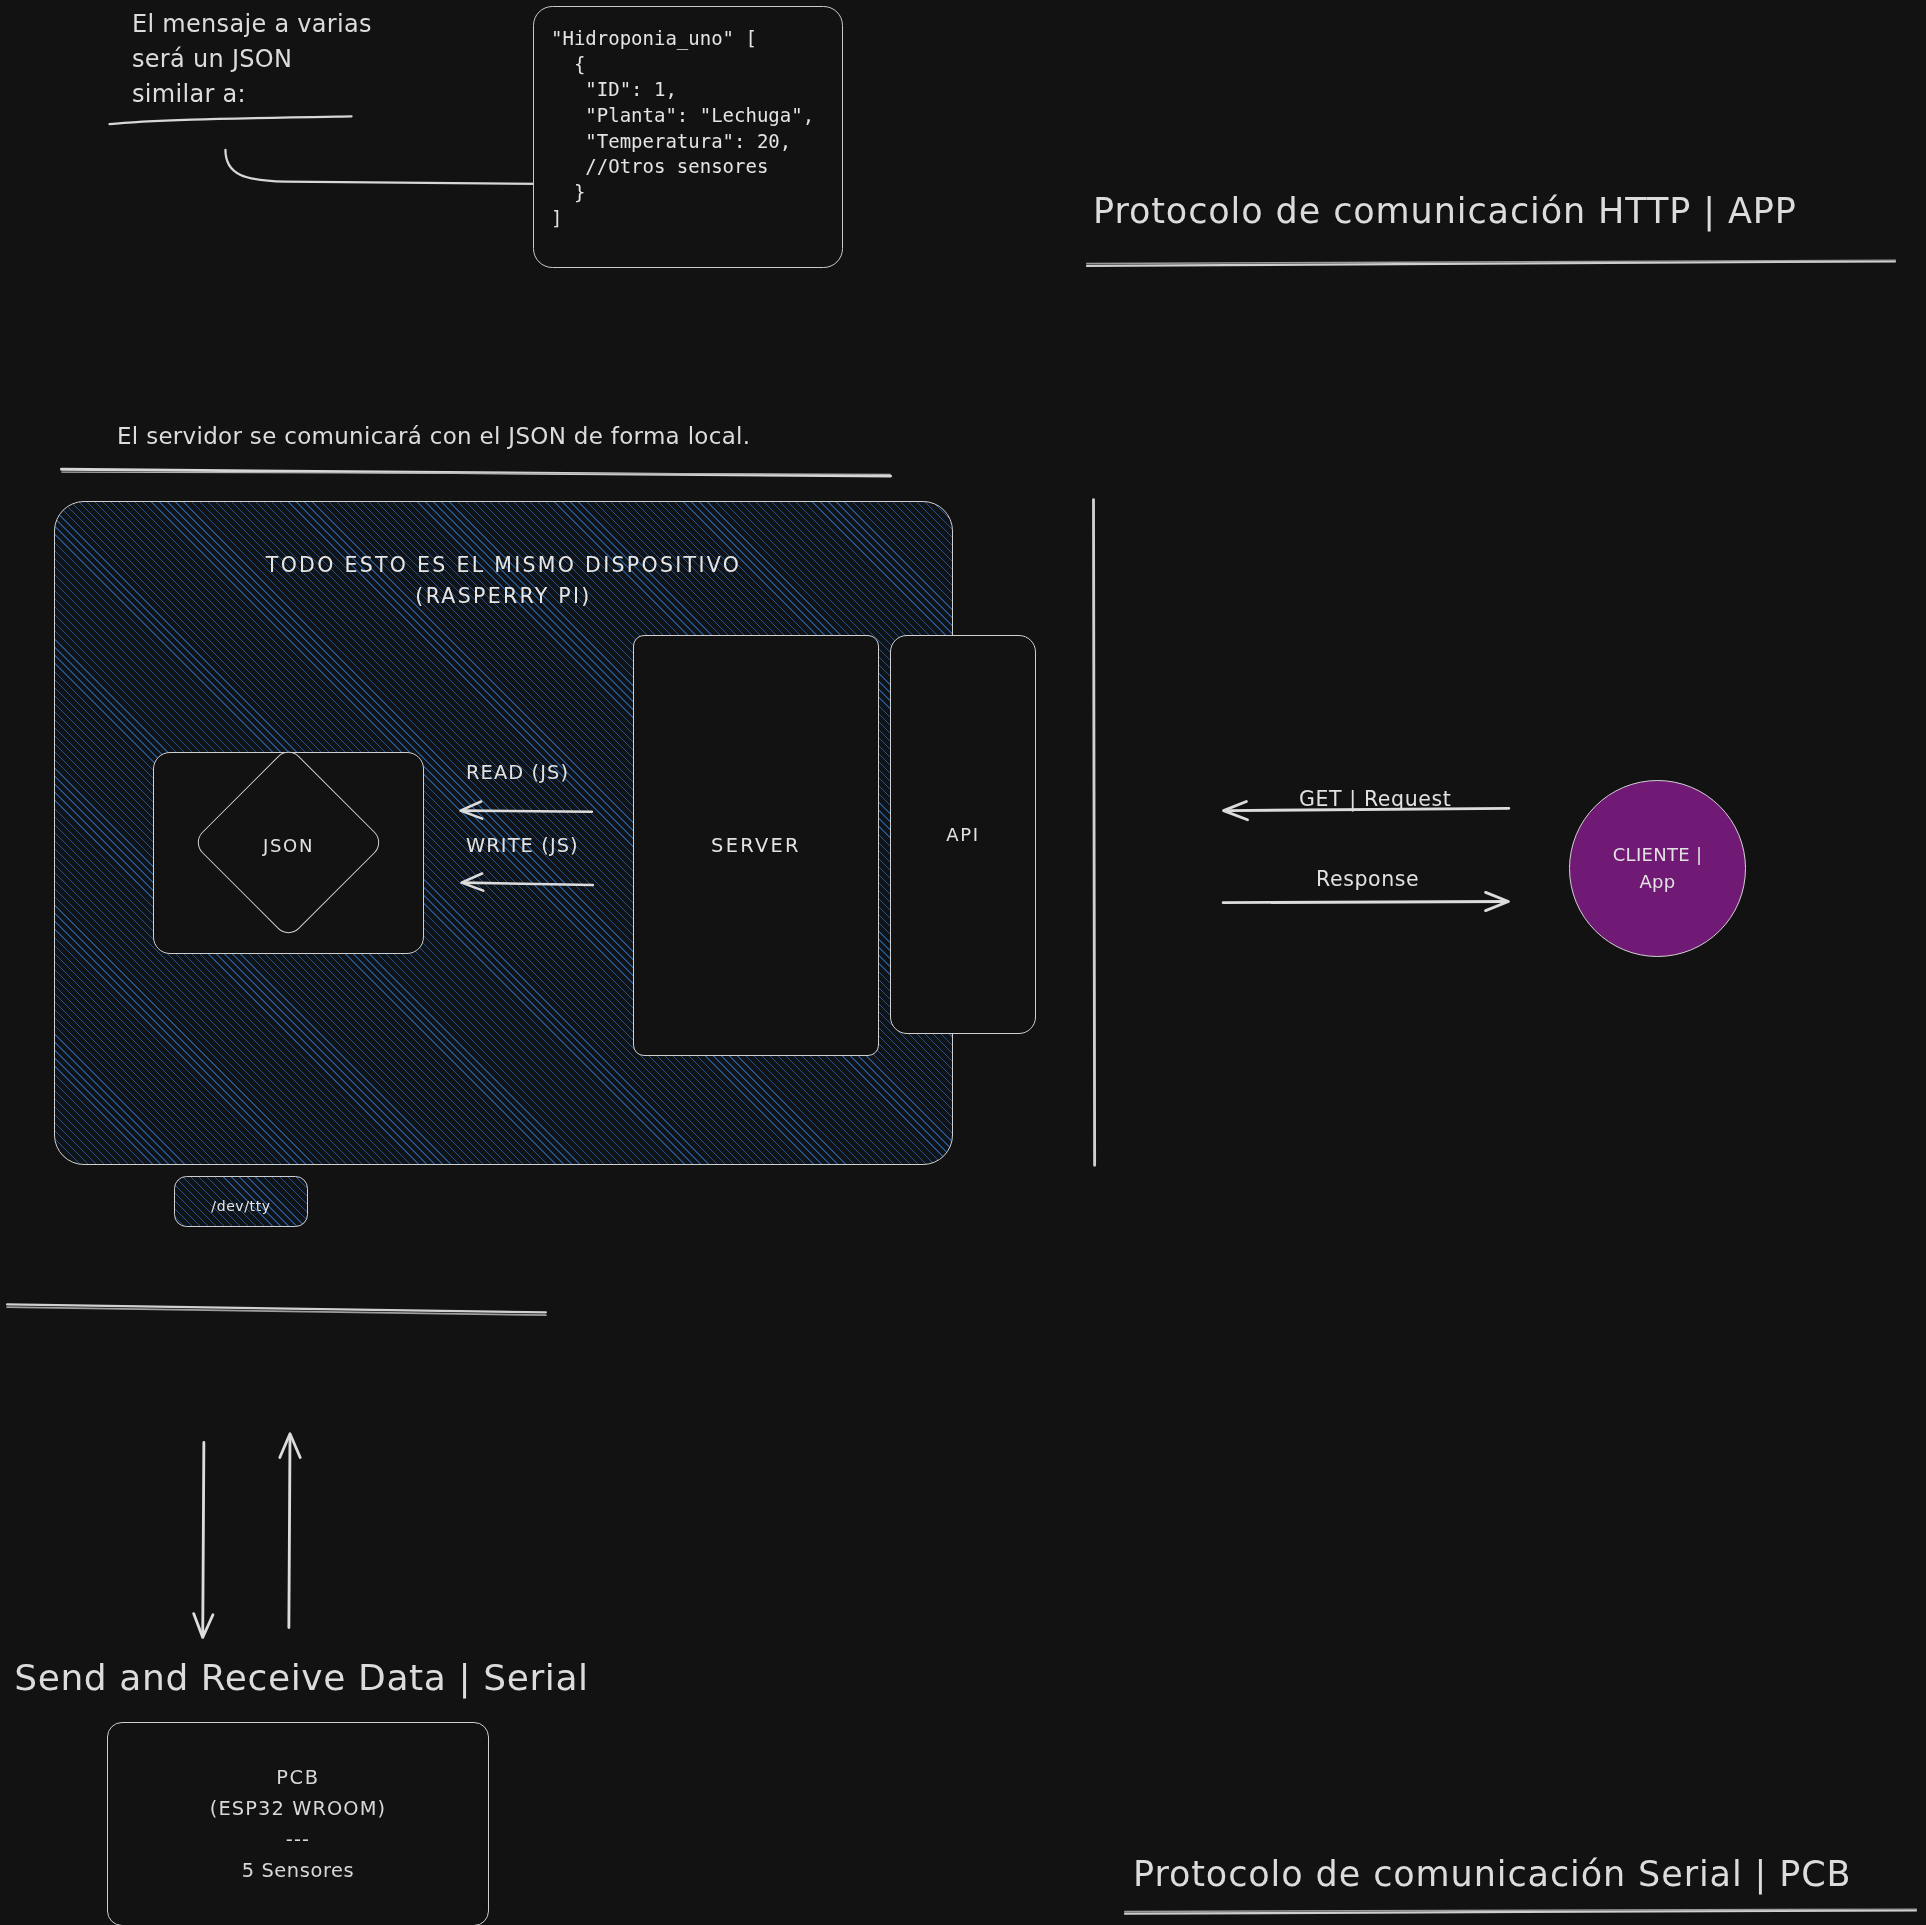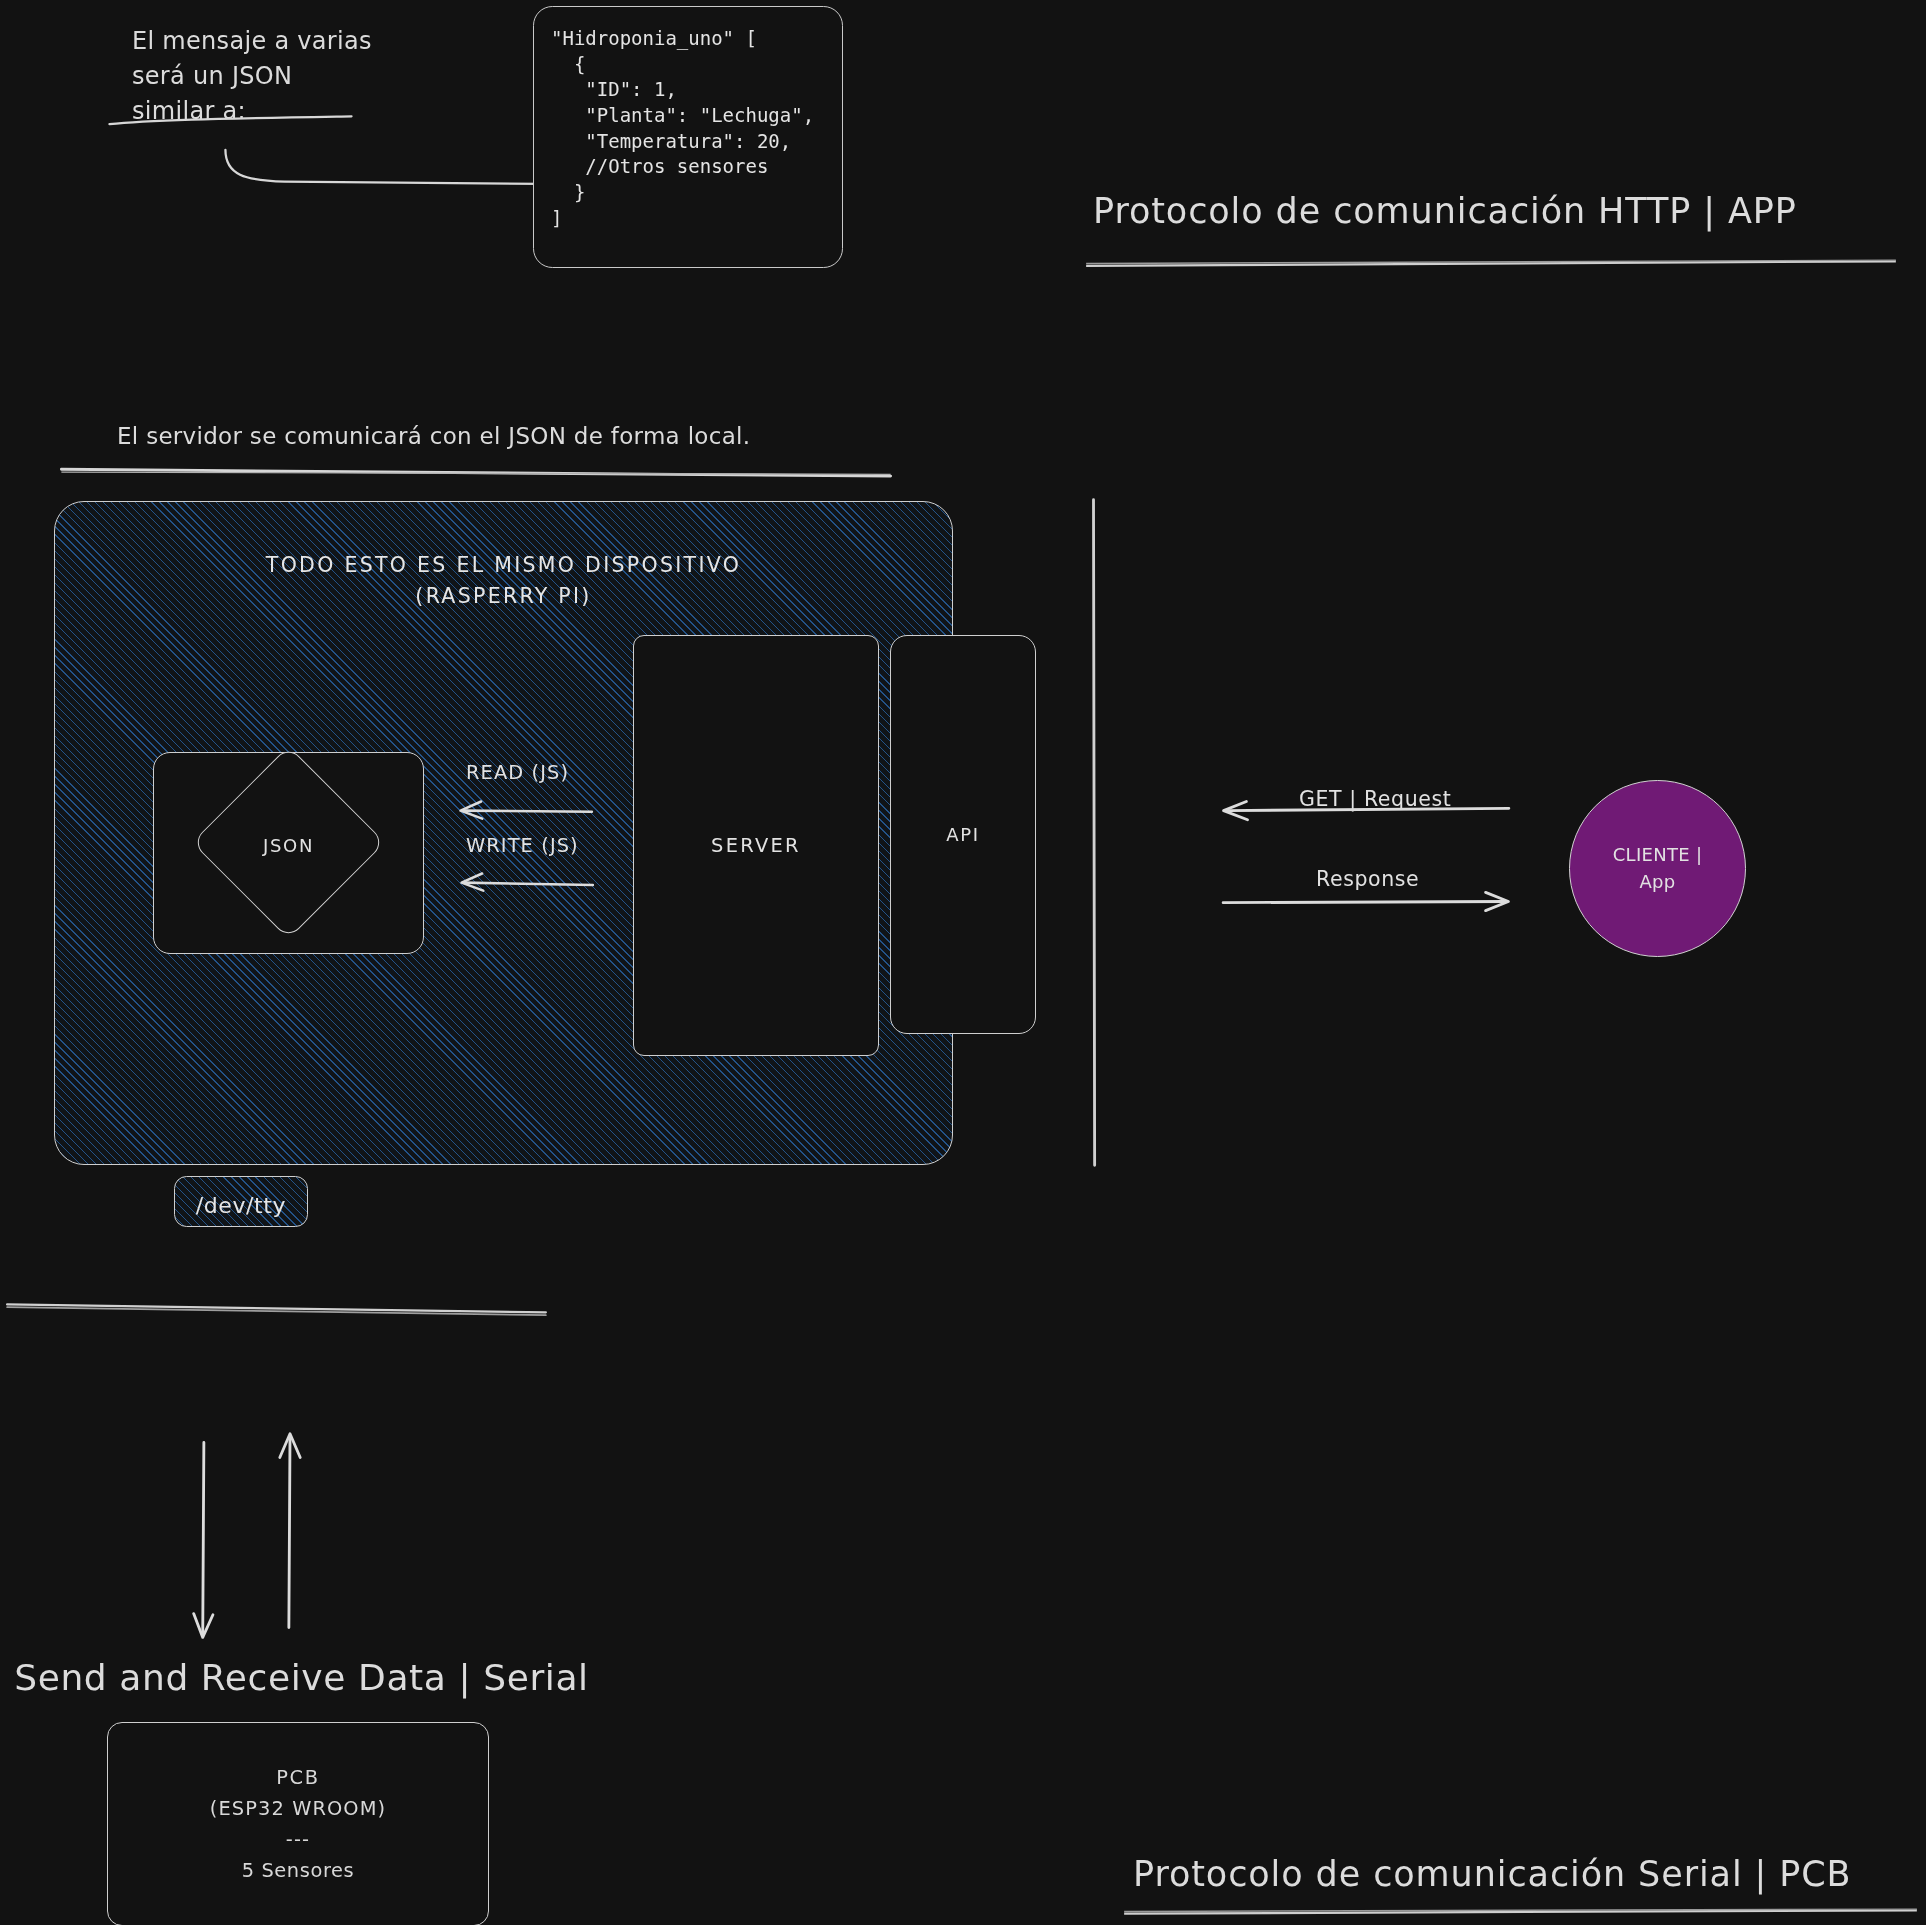--- a/index.html
+++ b/index.html
@@ -74,21 +74,21 @@
 
   
   .arrow-label{font-size:19.4px;letter-spacing:1.1px;color:#e2e2e2;white-space:nowrap;}
   .arrow-label.http{font-size:20.5px;letter-spacing:0.6px;}
 
   svg{display:block;overflow:visible;}
 </style>
 </head>
 <body>
 
-<div class="abs note hand" style="left:132px;top:24px;width:319px;">El mensaje a varias
+<div class="abs note hand" style="left:132px;top:7px;width:319px;">El mensaje a varias
 será un JSON
 similar a:</div>
 
 <div class="abs" style="left:108px;top:114px;width:245px;height:12.5px;">
   <svg width="245" height="12.5" viewBox="0 0 430 22">
     <path d="M2,18 C70,10 200,8 428,4" stroke="#d7d7d7" stroke-width="4" fill="none" stroke-linecap="round"></path>
   </svg>
 </div>
 
 <div class="abs" style="left:222px;top:145px;width:319px;height:46px;">
@@ -155,21 +155,21 @@
 
 <div class="abs box" style="left:633px;top:635px;width:246px;height:421px;border-radius:11px;">
   <span class="box-label hand">SERVER</span>
 </div>
 
 <div class="abs box" style="left:890px;top:635px;width:146px;height:399px;border-radius:17px;justify-content:center;">
   <span class="box-label small hand">API</span>
 </div>
 
 <div class="abs box hatch" style="left:174px;top:1176px;width:134px;height:51px;border-radius:12.5px;">
-  <span class="hand" style="font-size:22px;letter-spacing:0.6px;color:#e6e6e6;margin-top:8px;">/dev/tty</span>
+  <span class="hand" style="font-size:14px;letter-spacing:0.6px;color:#e6e6e6;margin-top:8px;">/dev/tty</span>
 </div>
 
 <div class="abs" style="left:1082px;top:498px;width:23px;height:669px;">
   <svg width="23" height="669" viewBox="0 0 40 1175">
     <path d="M20,3 L22,1172" stroke="#d0d0d0" stroke-width="5" fill="none" stroke-linecap="round"></path>
   </svg>
 </div>
 
 <div class="abs arrow-label http hand" style="left:1299px;top:771px;margin-top:16px;">GET | Request</div>
 <div class="abs" style="left:1219px;top:798px;width:291px;height:23px;">

